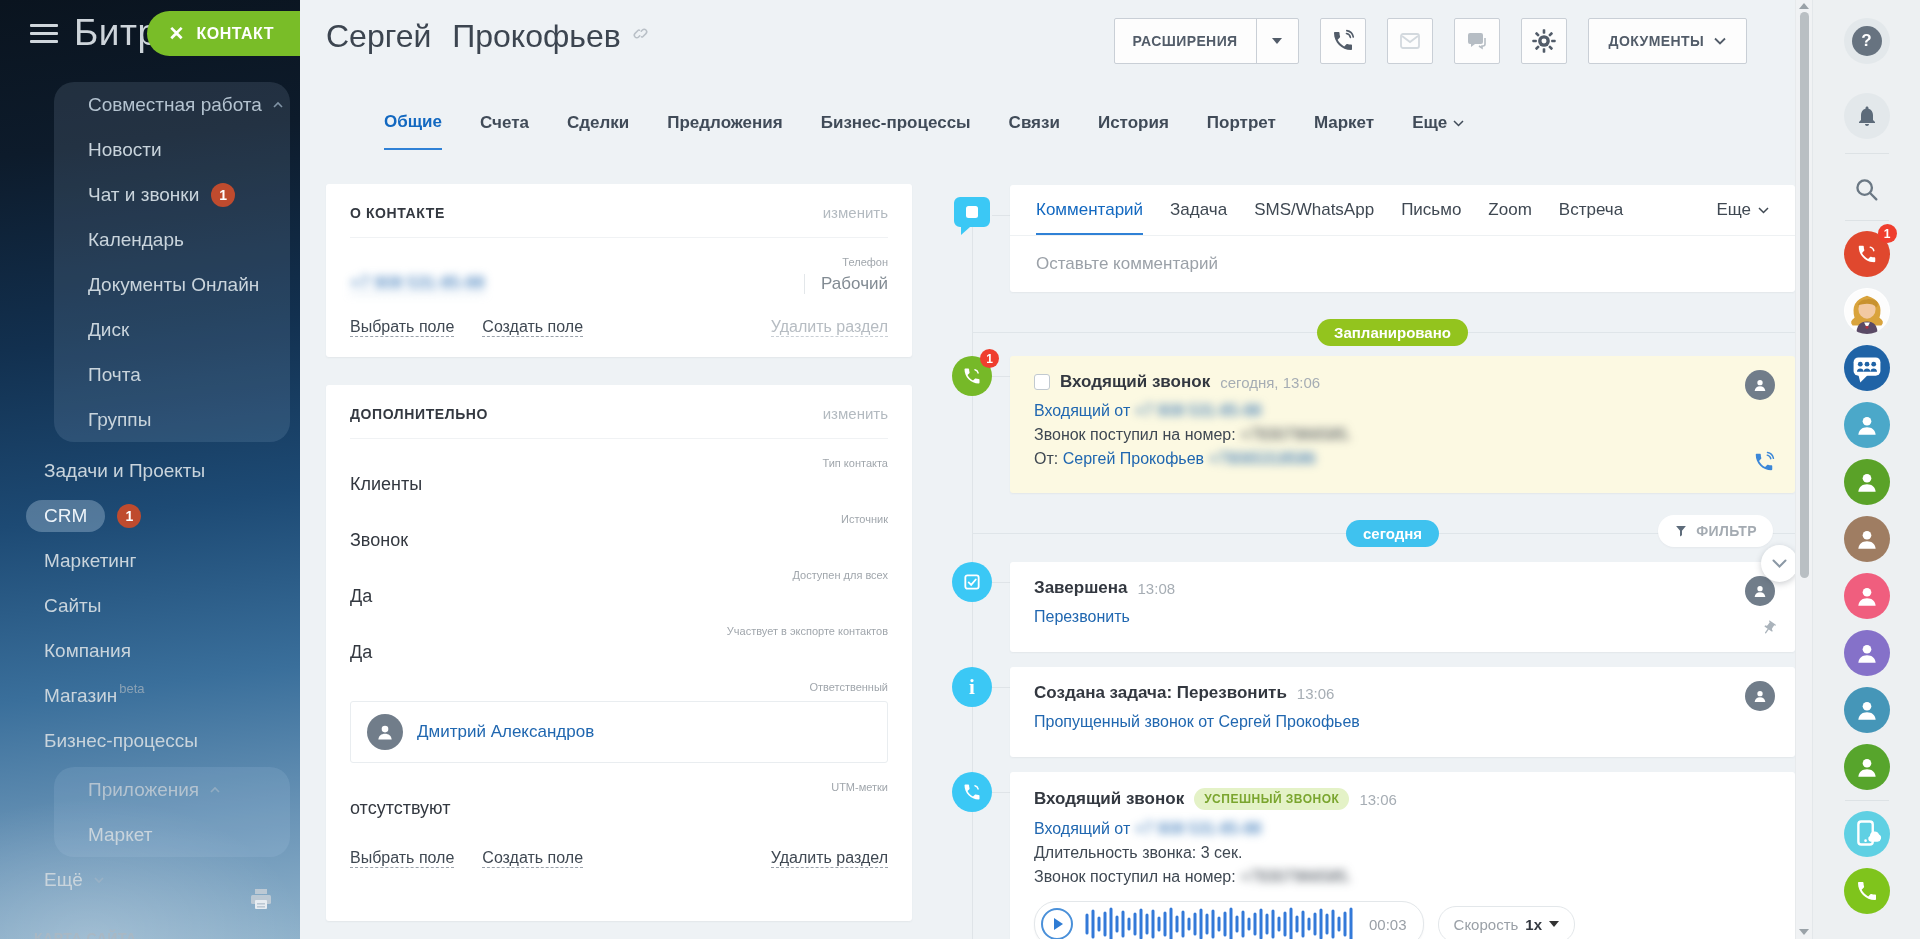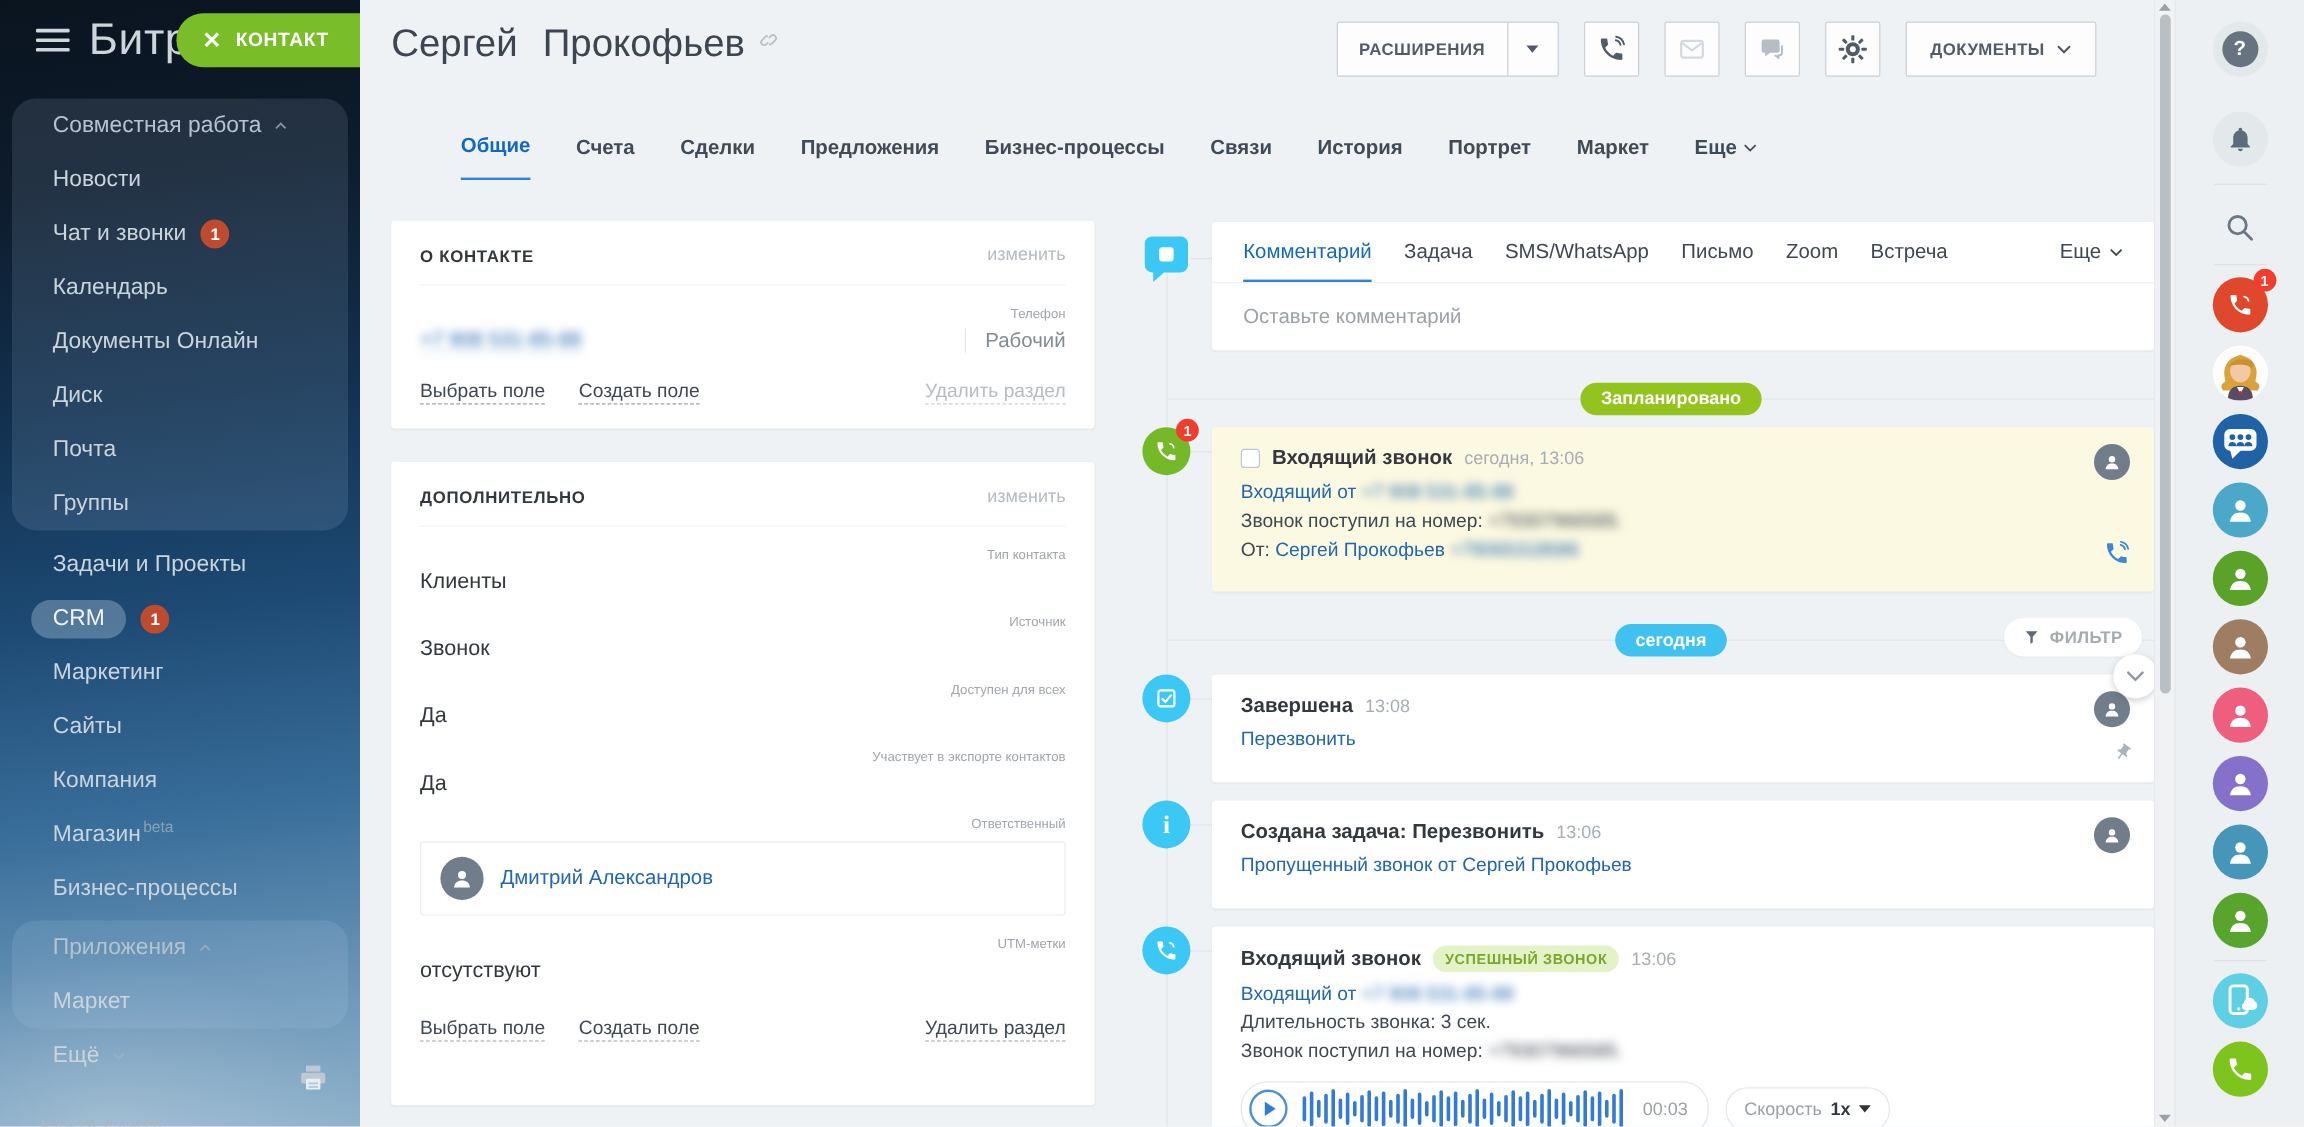--- a/index.html
+++ b/index.html
@@ -14,21 +14,21 @@
   .logo-row { position:relative; height:66px; }
   .burger { position:absolute; left:30px; top:24px; width:28px; cursor:pointer; }
   .burger i { display:block; height:3px; background:#cfd6dc; margin-bottom:5px; border-radius:1px; }
   .brand { position:absolute; left:74px; top:12px; font-size:37px; color:#cdd4da; letter-spacing:.5px; }
   .brand-suffix { position:absolute; left:262px; top:16px; font-size:30px; color:#5f9e2f; font-weight:bold; }
   .contact-pill { position:absolute; right:0; top:11px; height:45px; z-index:3; display:flex; align-items:center;
     background:#79bd28; border-radius:23px 0 0 23px; padding:0 26px 0 22px; cursor:pointer; }
   .contact-pill .x { color:#fff; font-size:19px; margin-right:12px; font-weight:bold; }
   .contact-pill .lbl { color:#fff; font-weight:bold; font-size:16px; letter-spacing:.5px; }
   .nav { position:absolute; top:82px; left:10px; right:10px; z-index:2; }
-  .nav-group { background:rgba(195,222,244,.12); border-radius:20px; }
+  .nav-group { background:rgba(195,222,244,.12); border-radius:20px;margin-left:44px; }
   .nav-item { height:45px; display:flex; align-items:center; padding-left:34px; font-size:19px; color:#c9d4dc; cursor:pointer; white-space:nowrap; }
   .nav-item.head { color:#b4c3d0; }
   .nav-item .sup { font-size:13px; color:#8ba2b5; margin-left:2px; transform:translateY(-7px); }
   .chev { width:12px; height:12px; margin-left:10px; opacity:.75; }
   .badge { min-width:24px; height:24px; border-radius:12px; background:#bf4b2e; color:#fff; font-size:14px; font-weight:bold;
     display:inline-flex; align-items:center; justify-content:center; margin-left:12px; padding:0 6px; }
   .crm-pill { display:inline-flex; align-items:center; background:rgba(210,230,245,.30); border-radius:17px; padding:5px 18px; margin-left:-18px; color:#eef4f9; }
   .printer { position:absolute; right:26px; bottom:24px; z-index:2; cursor:pointer; }
   .sitemap { position:absolute; left:34px; bottom:-7px; z-index:2; font-size:14px; font-weight:bold; letter-spacing:.5px; color:#a9b8c4; cursor:pointer; }
 
@@ -94,21 +94,21 @@
   .ed-more { margin-left:auto; margin-right:0; display:flex; align-items:center; gap:7px; }
   .ed-input { width:100%; border:0; outline:0; background:transparent; padding:18px 26px; font-size:17px; color:#333; font-family:inherit; }
   .ed-input::placeholder { color:#9ba1a8; }
 
   .pill-row { position:relative; height:28px; display:flex; align-items:center; justify-content:center; }
   .pill-row .hline { position:absolute; left:20px; right:0; top:50%; height:1px; background:#dfe5e9; }
   .pill { position:relative; z-index:2; border-radius:15px; padding:5px 17px; font-size:15px; font-weight:bold; color:#fff; margin-left:38px; }
   .pill.green { background:#93c41e; }
   .pill.blue { background:#3fc2ef; }
   .mt26 { margin-top:26px; } .mt15 { margin-top:15px; } .mt10 { margin-top:10px; }
-  .filter-btn { position:absolute; right:10px; top:-4px; z-index:2; background:#fff; border-radius:17px; padding:8px 16px; display:flex; align-items:center; gap:8px;
+  .filter-btn { position:absolute; right:22px; top:-4px; z-index:2; background:#fff; border-radius:17px; padding:8px 16px; display:flex; align-items:center; gap:8px;
     font-size:14px; font-weight:bold; color:#a4abb2; letter-spacing:.4px; cursor:pointer; box-shadow:0 1px 2px rgba(50,60,70,.05); }
   .scroll-fab { position:absolute; z-index:6; top:361px; right:-3px; width:37px; height:37px; border-radius:50%; background:#fff;
     box-shadow:0 2px 6px rgba(50,60,70,.25); display:flex; align-items:center; justify-content:center; cursor:pointer; }
 
   .tl-entry { padding:16px 24px; min-height:90px; }
   .tl-entry.yellow { background:#fcf9e2; min-height:137px; }
   .t-row { display:flex; align-items:center; gap:10px; padding-right:60px; }
   .t-title { font-size:17px; font-weight:bold; color:#333840; }
   .t-time { font-size:15px; color:#a6adb4; }
   .t-badge { background:#e4f2c7; color:#7aa52e; font-size:12px; font-weight:bold; letter-spacing:.5px; padding:4px 10px; border-radius:12px; }

